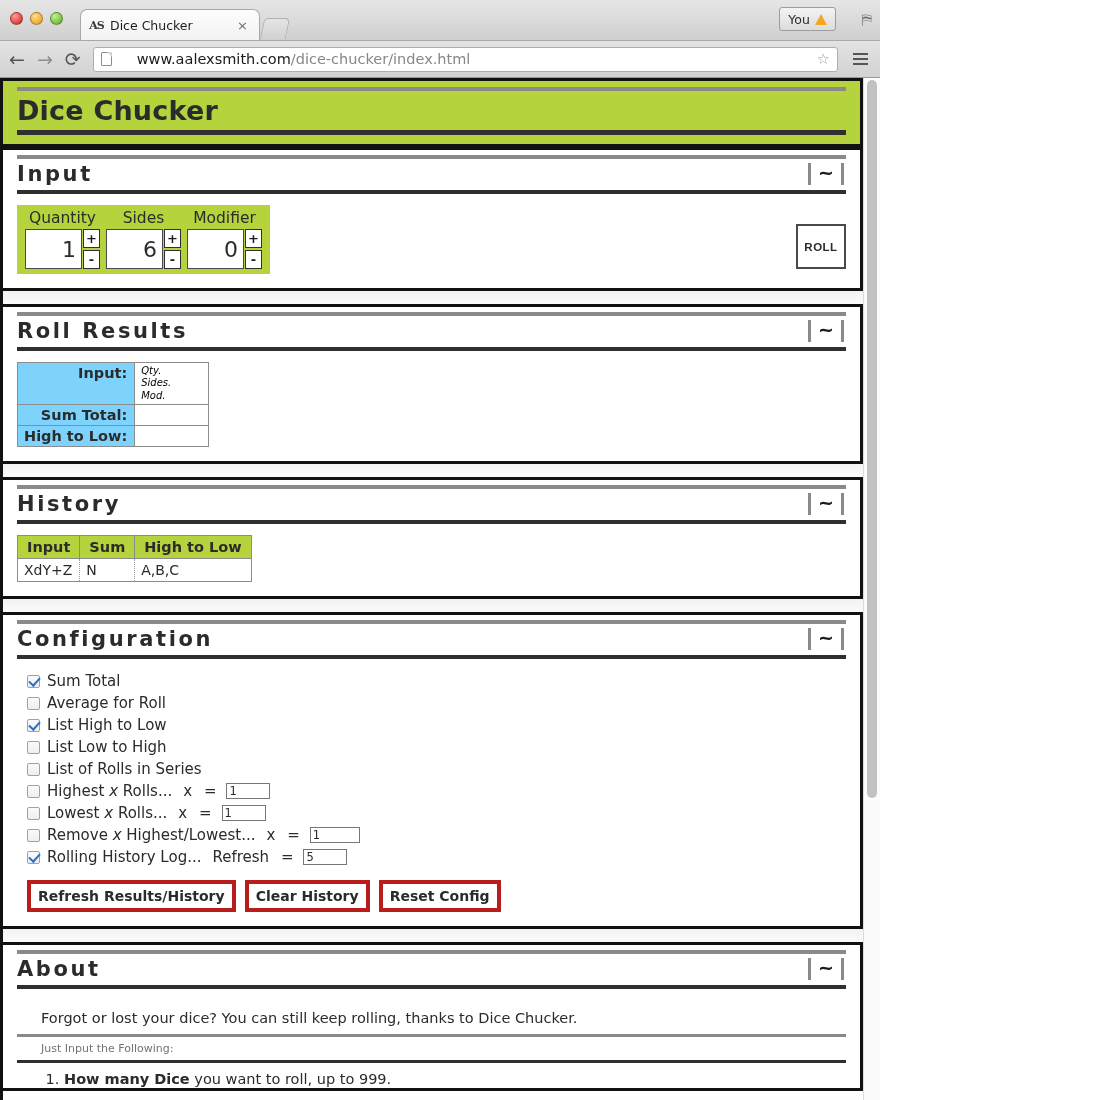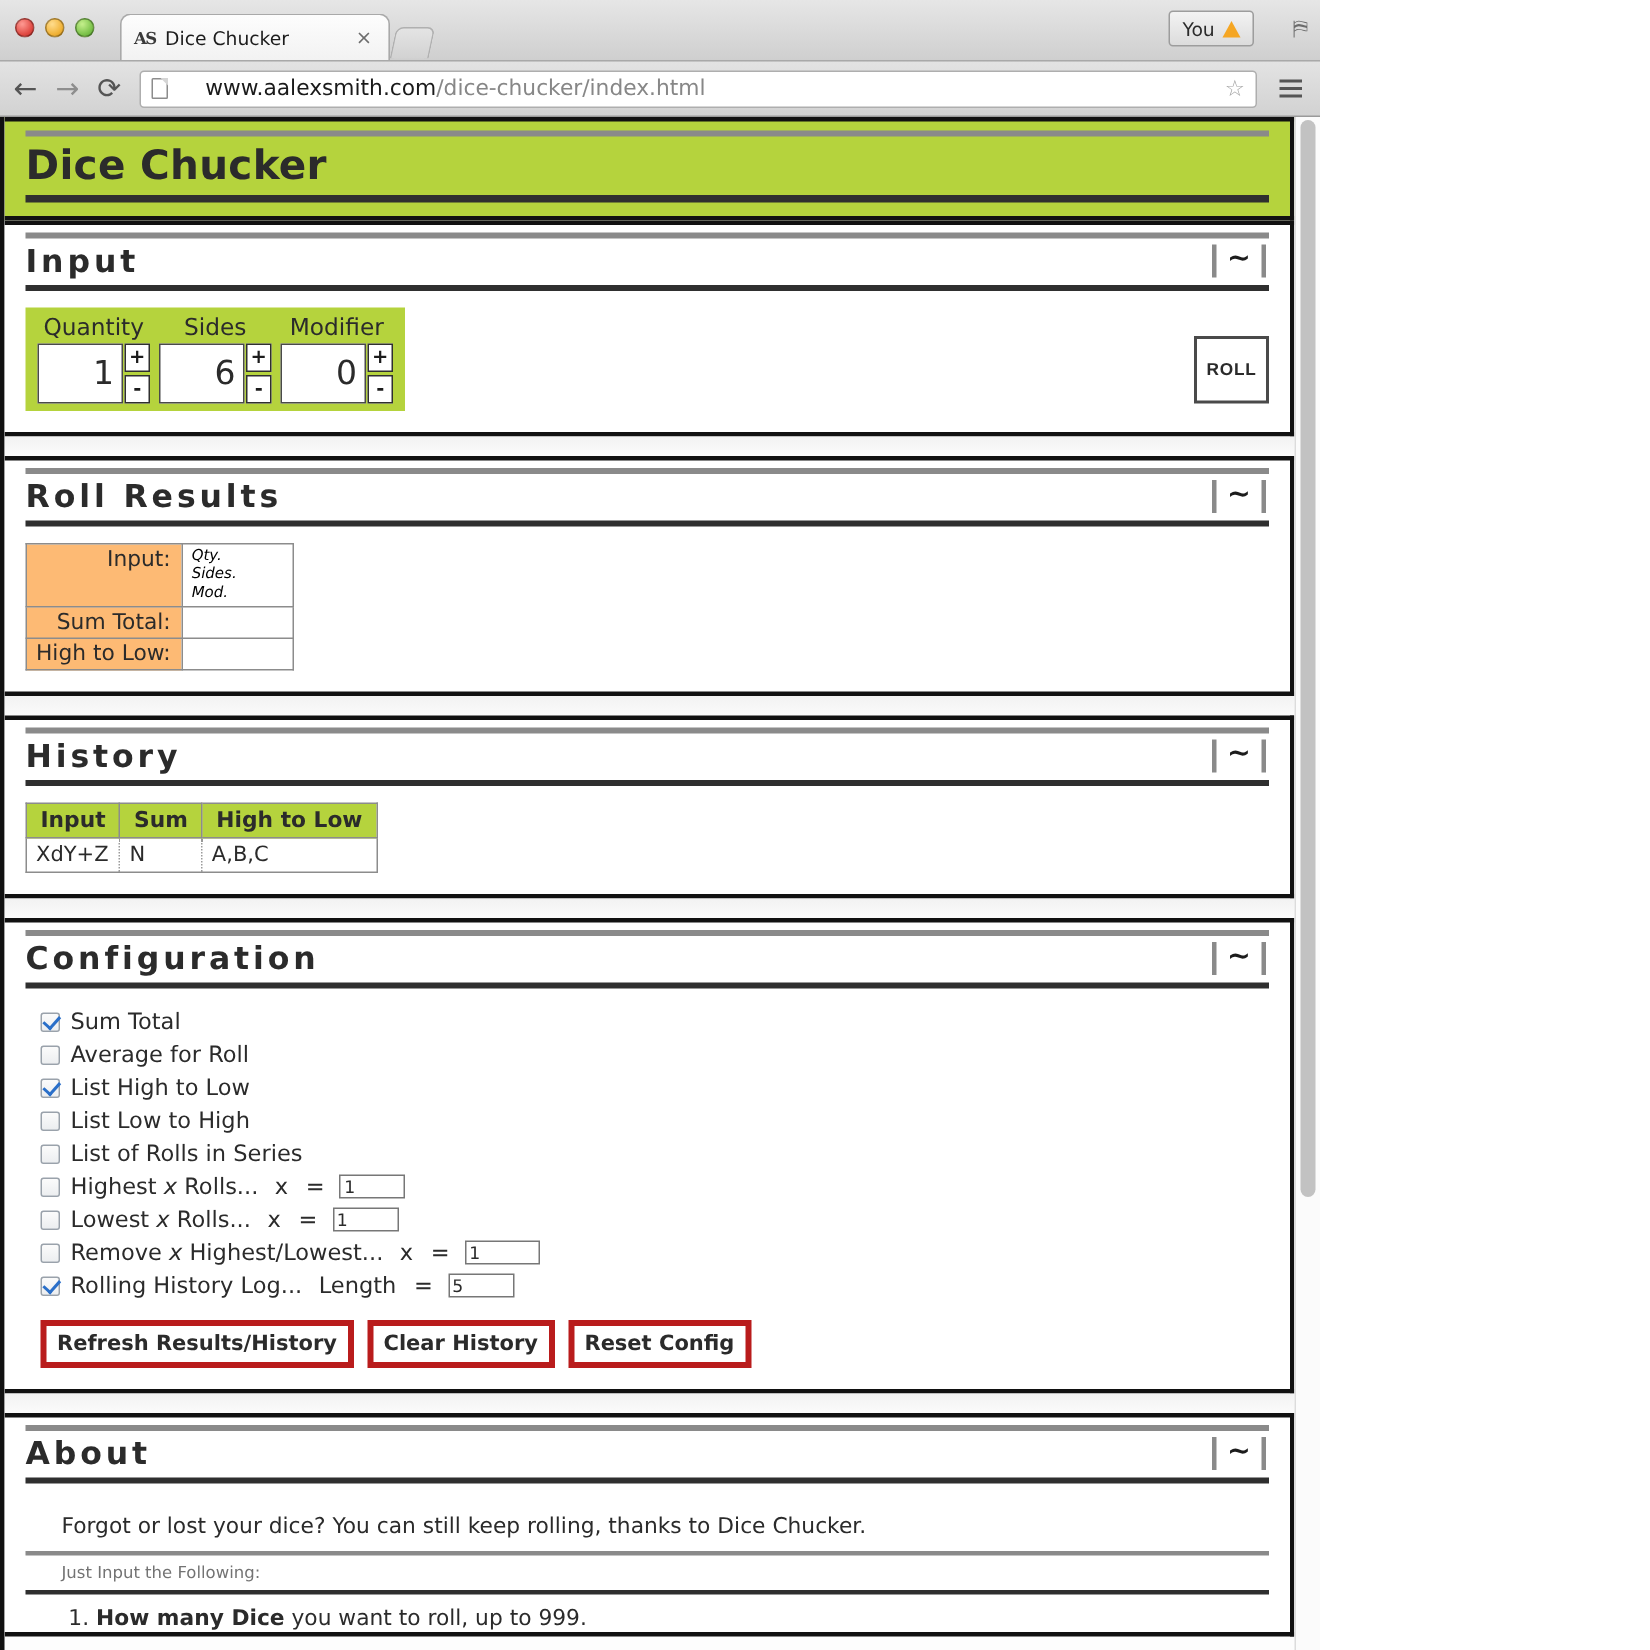--- a/index.html
+++ b/index.html
@@ -209,22 +209,22 @@
   .roll-btn {
     width: 50px; height: 45px;
     border: 2px solid #4a4a4a; background: #fff;
     font-size: 11.5px; font-weight: 700; letter-spacing: .5px; color: #2b2b2b;
   }
 
   
   .rr-table { border-collapse: collapse; }
   .rr-table td { border: 1px solid #8c8c8c; padding: 2px 6px; vertical-align: top; }
   .rr-label {
-    background: #fdba74; text-align: right;
-    font-size: 14.5px; font-weight: 400; color: #2b2b2b;
+    background: #7dd3fc; text-align: right;
+    font-size: 14.5px; font-weight: 700; color: #2b2b2b;
     white-space: nowrap; padding-right: 7px !important;
   }
   .rr-val { width: 74px; background: #fff; font-size: 13.5px; }
   .rr-val .ph {
     display: block; font-style: italic; color: #000000; line-height: 1.24; font-size: 10px;
   }
 
   
   .hist-table { border-collapse: collapse; border: 1px solid #8c8c8c; }
   .hist-table th {
@@ -529,21 +529,21 @@
             <span class="cbx"></span>
             <span class="cfg-label"><span>Remove </span><span class="it">x</span><span> Highest/Lowest...</span></span>
             <span class="it" style="margin-left:4px">x</span>
             <span>&nbsp;=</span>
             <input class="cfg-num wide" value="1" style="">
           </div>
 
           <div class="cfg-item">
             <span class="cbx checked"></span>
             <span class="cfg-label">Rolling History Log...</span>
-            <span class="bi" style="margin-left:4px">Length</span>
+            <span class="bi" style="margin-left:4px">Refresh</span>
             <span>&nbsp;=</span>
             <input class="cfg-num" value="5" style="">
           </div>
 
           <div class="cfg-buttons">
             <button class="cfg-btn">Refresh Results/History</button>
             <button class="cfg-btn">Clear History</button>
             <button class="cfg-btn">Reset Config</button>
           </div>
         </div>

